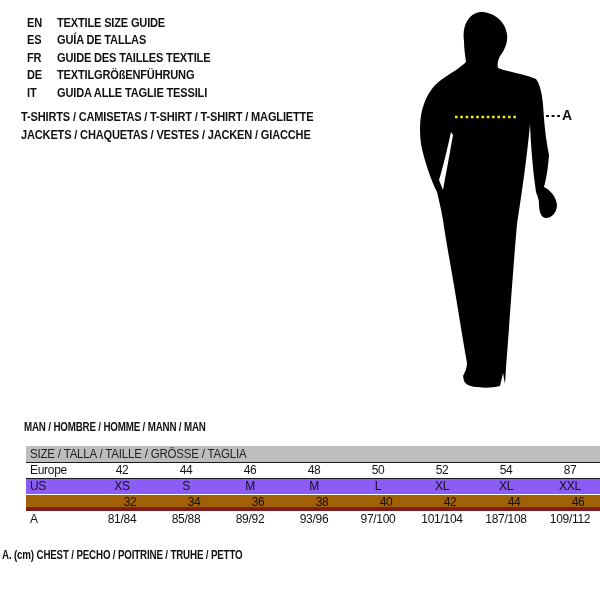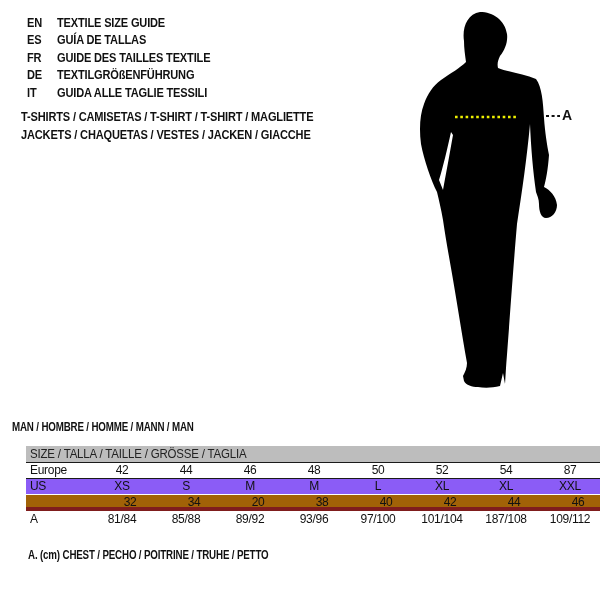--- a/index.html
+++ b/index.html
@@ -18,22 +18,22 @@
   .lang-label{position:absolute;left:57px;}
 
   
   .cat-line{position:absolute;left:21px;font-size:13px;font-weight:700;line-height:14px;}
 
   
   #figure-svg{position:absolute;left:400px;top:8px;width:170px;height:385px;}
   .measure-a{position:absolute;left:562px;top:107px;font-size:14px;font-weight:700;line-height:16px;}
 
   
-  .sec-title{position:absolute;left:12px;top:421px;font-size:12.5px;font-weight:700;line-height:13px;}
-  .footnote{position:absolute;left:28px;top:549px;font-size:12.5px;font-weight:700;line-height:13px;}
+  .sec-title{position:absolute;left:24px;top:421px;font-size:12.5px;font-weight:700;line-height:13px;}
+  .footnote{position:absolute;left:2px;top:549px;font-size:12.5px;font-weight:700;line-height:13px;}
 
   
   .size-table{position:absolute;left:26px;top:446px;width:576px;font-size:12px;letter-spacing:-.3px;}
   .t-header{
     height:17px;line-height:16px;background:#bdbdbd;color:#222;
     border-bottom:1px solid #1a1a1a;box-sizing:border-box;
     padding-left:4px;font-size:12.5px;
   }
   .t-header .cond{transform:scaleX(.92);}
   .t-row{
@@ -138,21 +138,21 @@
     <div class="cell">L</div>
     <div class="cell">XL</div>
     <div class="cell">XL</div>
     <div class="cell">XXL</div>
   </div>
 
   <div class="t-row row-2">
     <div class="cell lbl"></div>
     <div class="cell">32</div>
     <div class="cell">34</div>
-    <div class="cell">20</div>
+    <div class="cell">36</div>
     <div class="cell">38</div>
     <div class="cell">40</div>
     <div class="cell">42</div>
     <div class="cell">44</div>
     <div class="cell">46</div>
   </div>
 
   <div class="t-row row-3">
     <div class="cell lbl">A</div>
     <div class="cell">81/84</div>

